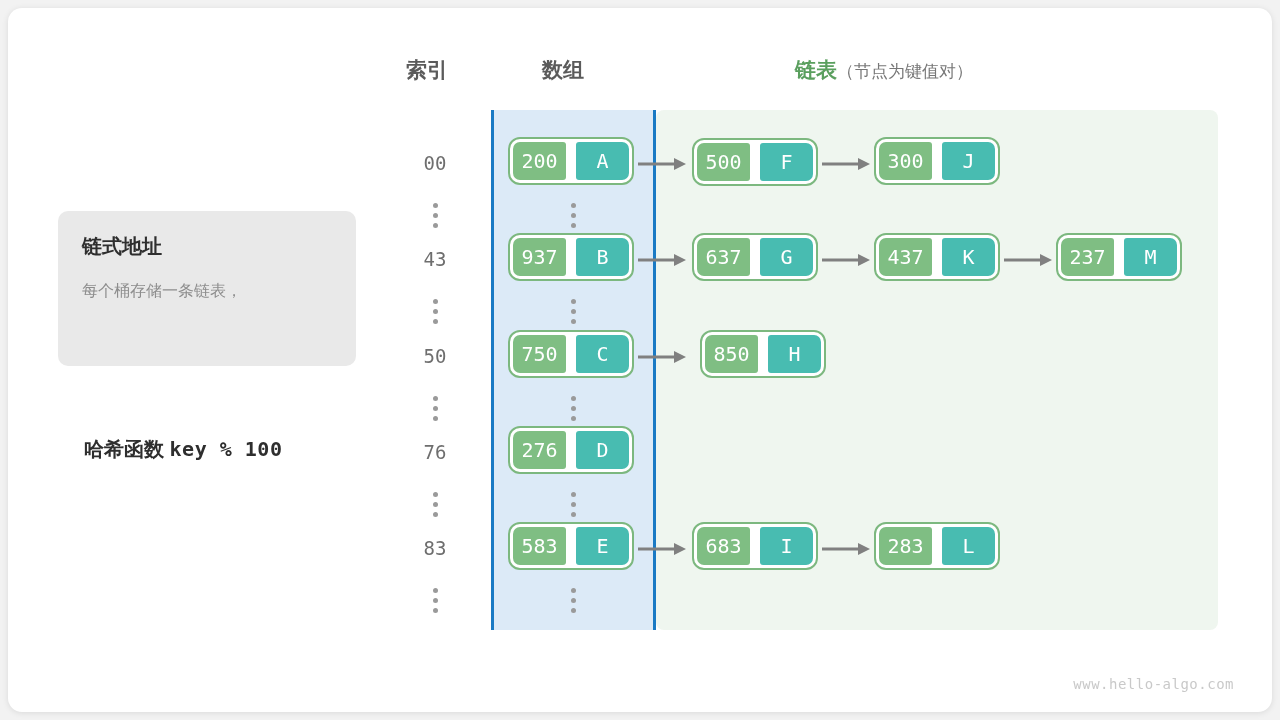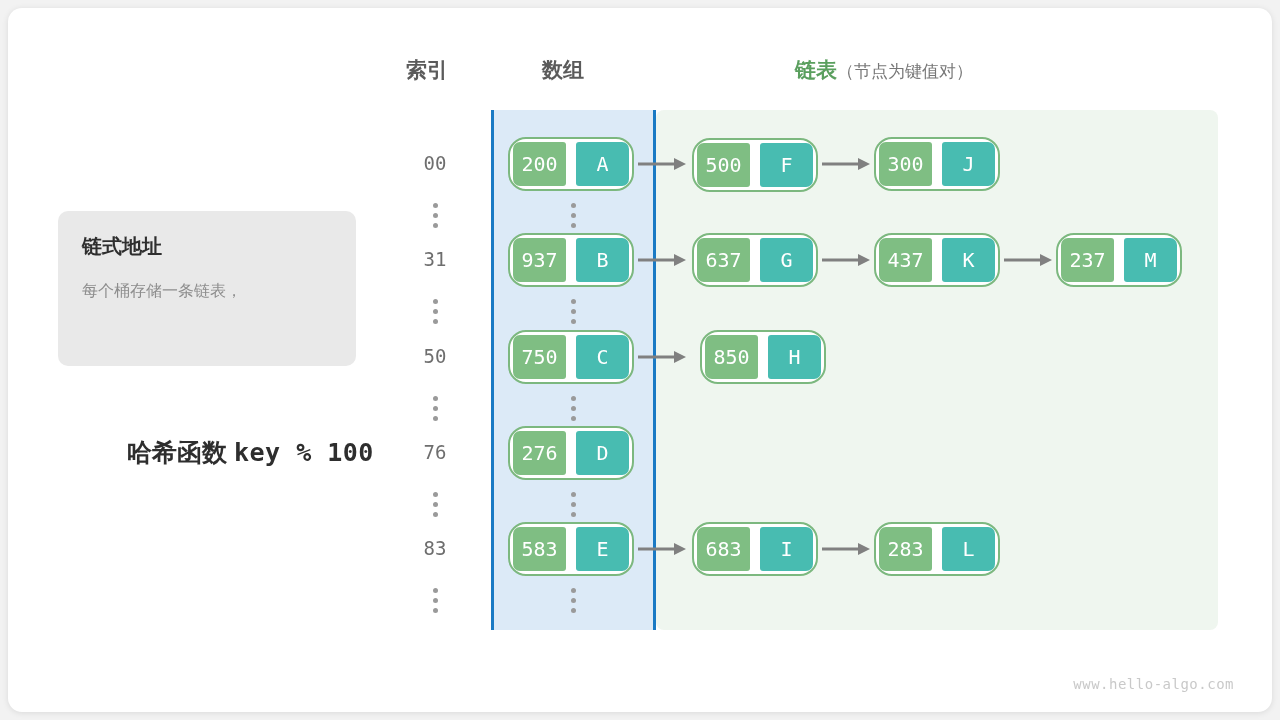--- a/index.html
+++ b/index.html
@@ -60,24 +60,23 @@
     width: 250px;
     font-size: 16px;
     line-height: 28px;
     color: #8d8d8d;
   }
 
   
   .hash-title {
     position: absolute;
     left: 84px; top: 436px;
-    font-size: 25px; font-weight: bold;
+    font-size: 20px; font-weight: bold;
     color: #2e2e2e;
     white-space: nowrap;
-    margin-left: 43px;
   }
   .hash-title .mono {
     font-family: "DejaVu Sans Mono", monospace;
     font-weight: bold;
     letter-spacing: 0.5px;
   }
   .hash-body {
     position: absolute;
     left: 84px; top: 478px;
     width: 260px;
@@ -130,24 +129,24 @@
   .vdots i {
     display: block;
     width: 5px; height: 5px;
     border-radius: 50%;
     background: #9a9a9a;
   }
 
   
   .node {
     position: absolute;
-    height: 54px;
+    height: 48px;
     box-sizing: border-box;
     border: 2px solid #7cb87f;
-    border-radius: 18px;
+    border-radius: 12px;
     background: #ffffff;
     padding: 3px;
     display: flex;
     gap: 10px;
   }
   .cell {
     display: flex;
     align-items: center;
     justify-content: center;
     color: #ffffff;
@@ -232,21 +231,21 @@
       <div class="vdots" style="left: 428px; top: 203px;">
         <i></i>
         <i></i>
         <i></i>
       </div>
       <div class="vdots" style="left: 566px; top: 203px;">
         <i></i>
         <i></i>
         <i></i>
       </div>
-      <div class="idx-label" style="top: 248px;">31</div>
+      <div class="idx-label" style="top: 248px;">43</div>
       <div class="node" style="left: 508px; top: 233px; width: 126px;">
         <div class="cell key">937</div>
         <div class="cell val">B</div>
       </div>
       <div class="arrow" style="left: 638px; top: 253px; width: 48px;">
         <svg width="48" height="14" viewBox="0 0 48 14">
           <line x1="0" y1="7" x2="37" y2="7" stroke="#808080" stroke-width="3"></line>
           <polygon points="36,1 48,7 36,13" fill="#808080"></polygon>
         </svg>
       </div>

